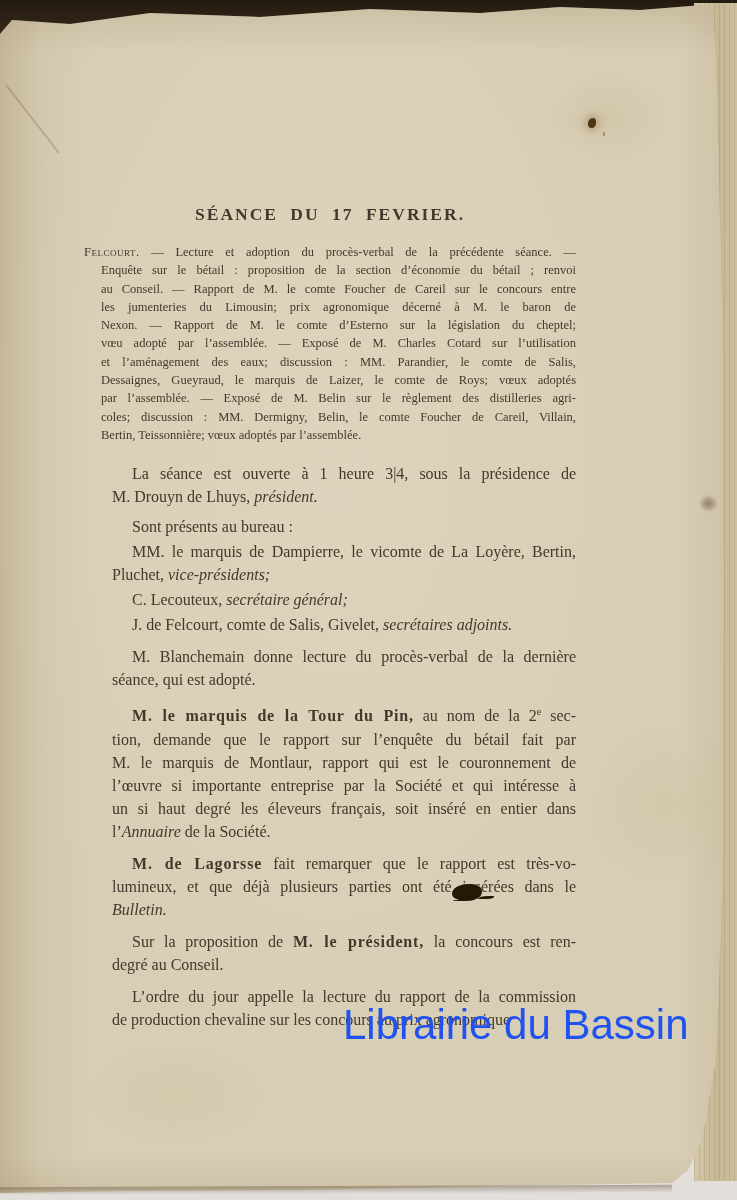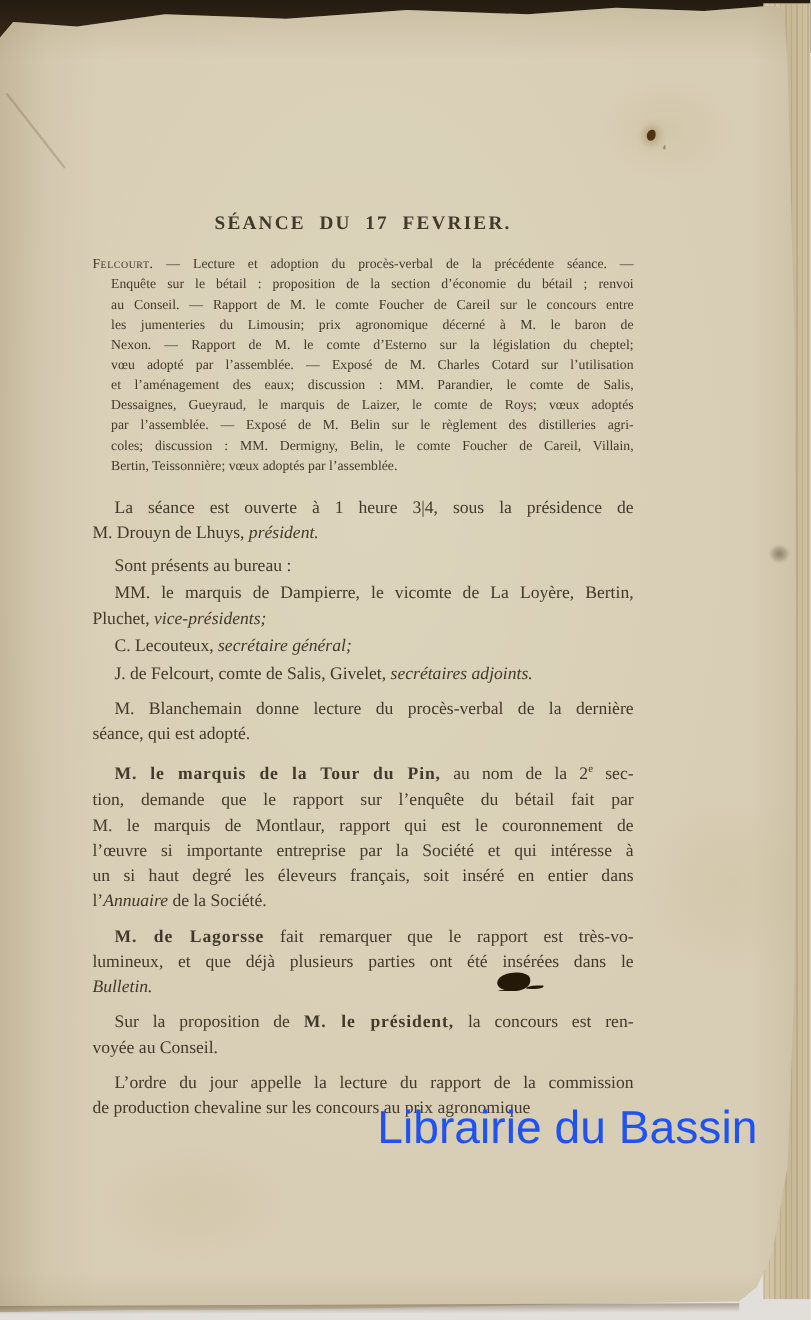--- a/index.html
+++ b/index.html
@@ -64,30 +64,30 @@
     background:#241807;border-radius:60% 40% 55% 45%;
     box-shadow:19px 5px 0 -7px #241807,-7px 8px 0 -8px #241807;
     filter:blur(.4px);
   }
   .text-col{
     position:absolute;left:84px;top:192px;width:492px;
     color:var(--ink,#43382c);
   }
   .title{
     text-align:center;font-size:17.5px;font-weight:700;
-    letter-spacing:2px;word-spacing:6px;margin:0 0 18px 0;
+    letter-spacing:2px;word-spacing:6px;margin:12px 0 18px 0;
   }
   .tline{text-align:justify;text-align-last:justify;}
   .tline.tlast{text-align-last:left;}
   .sommaire{font-size:12.5px;line-height:18.3px;}
   .sommaire .tline{padding-left:17px;}
   .sommaire .tline:first-child{padding-left:0;}
   .bodytext{margin-top:18px;font-size:16px;line-height:23px;}
   .para .tline:first-child{text-indent:20px;}
-  .para{margin-top:7px;}
+  .para{margin-top:7px;margin-left:28px;}
   .para.first{margin-top:0;}
   .para.tight{margin-top:2px;}
   .para.loose{margin-top:9px;}
   .seg-n{font-style:normal;}
   .seg-i{font-style:italic;}
   .seg-b{font-weight:700;letter-spacing:.8px;}
   .seg-sc{font-variant:small-caps;letter-spacing:.5px;}
   .seg-sup{vertical-align:super;font-size:.62em;}
   .watermark{
     position:absolute;left:343px;top:1001px;
@@ -158,21 +158,21 @@
             <div class="tline"><span class="seg-n">un si haut degré les éleveurs français, soit inséré en entier dans</span></div>
             <div class="tline tlast"><span class="seg-n">l’</span><span class="seg-i">Annuaire</span><span class="seg-n"> de la Société.</span></div>
           </div>
         <div class="para loose">
             <div class="tline"><span class="seg-b">M. de Lagorsse</span><span class="seg-n"> fait remarquer que le rapport est très-vo-</span></div>
             <div class="tline"><span class="seg-n">lumineux, et que déjà plusieurs parties ont été insérées dans le</span></div>
             <div class="tline tlast"><span class="seg-i">Bulletin.</span></div>
           </div>
         <div class="para loose">
             <div class="tline"><span class="seg-n">Sur la proposition de </span><span class="seg-b">M. le président,</span><span class="seg-n"> la concours est ren-</span></div>
-            <div class="tline tlast"><span class="seg-n">voyée au Conseil.</span></div>
+            <div class="tline tlast"><span class="seg-n">degré au Conseil.</span></div>
           </div>
         <div class="para loose">
             <div class="tline"><span class="seg-n">L’ordre du jour appelle la lecture du rapport de la commission</span></div>
             <div class="tline tlast"><span class="seg-n">de production chevaline sur les concours au prix agronomique</span></div>
           </div>
       </div>
     </div>
 
     <div class="blot"></div>
   </div>

